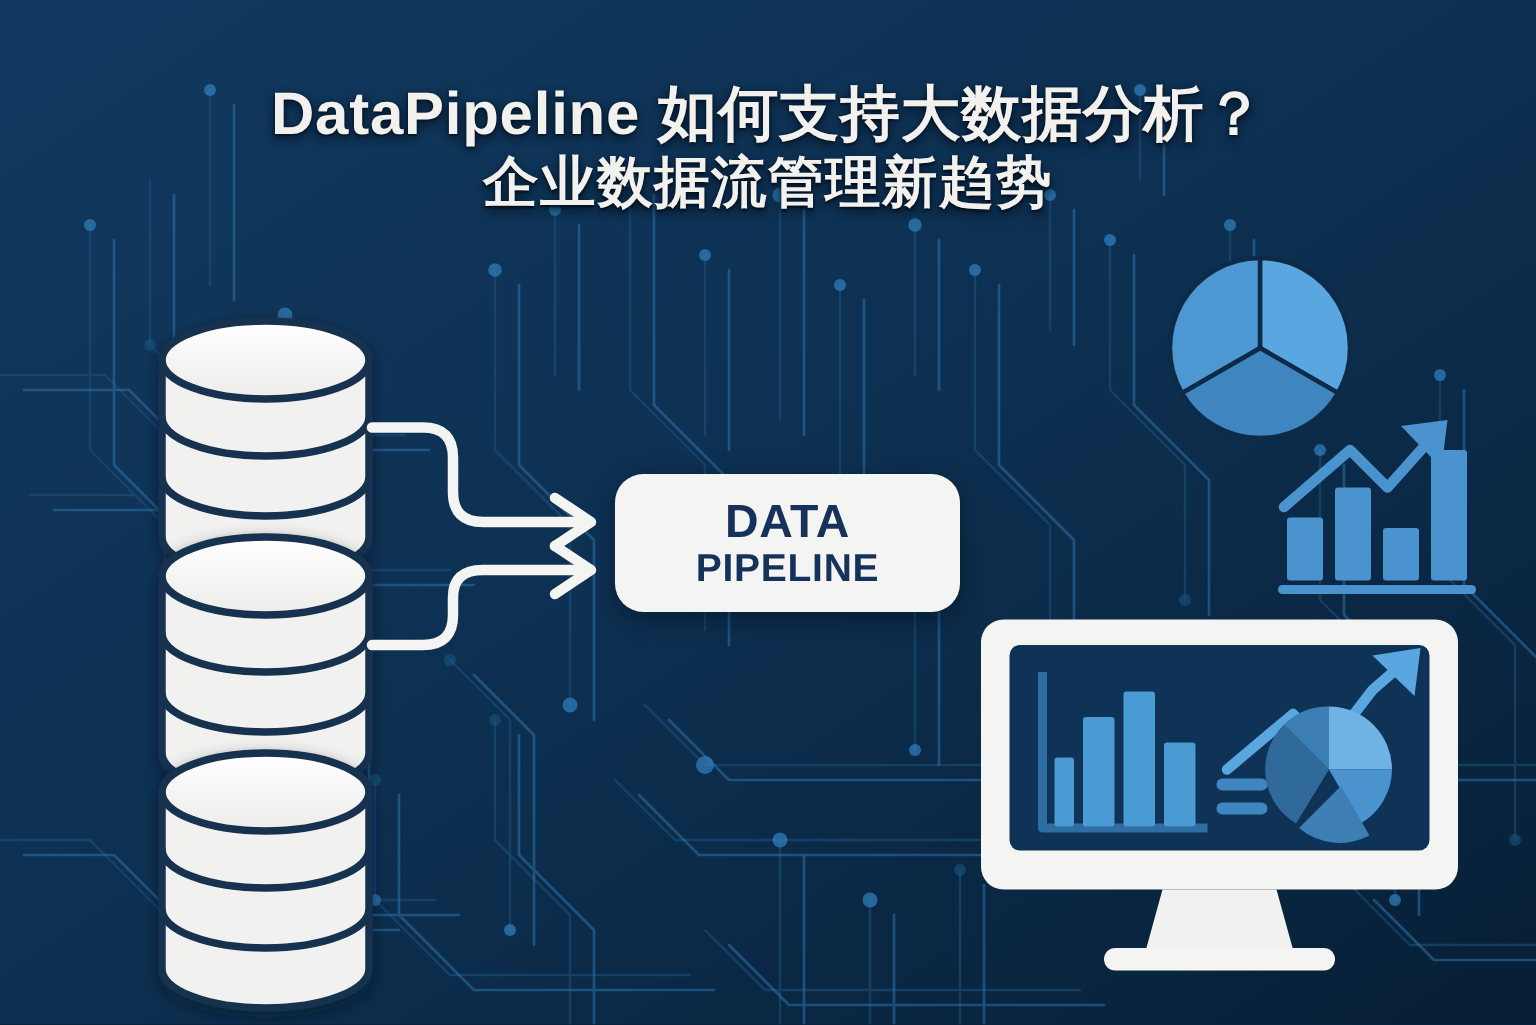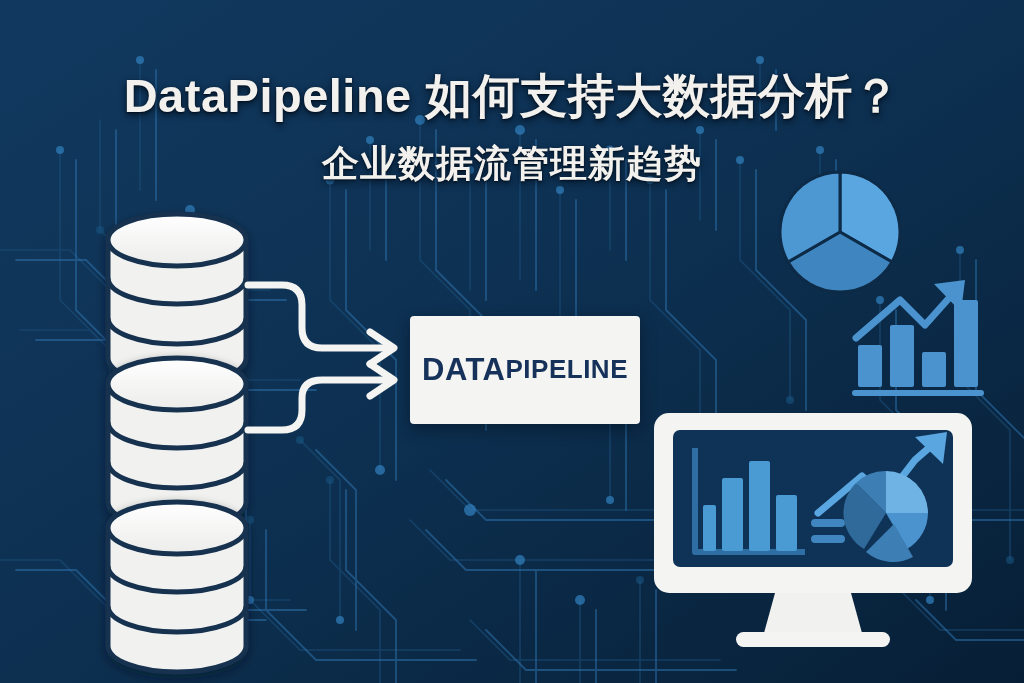--- a/index.html
+++ b/index.html
@@ -30,52 +30,52 @@
   
   .heading-block {
     position: absolute;
     left: 0;
     top: 54px;
     width: 1024px;
     text-align: center;
     z-index: 6;
   }
   .title-main {
-    font-size: 47px;
+    font-size: 40px;
     font-weight: bold;
     color: #f2f1ee;
     letter-spacing: 0.5px;
     line-height: 1.12;
     text-shadow: 0 3px 7px rgba(0,14,28,0.85), 0 1px 2px rgba(0,10,22,0.9);
     white-space: nowrap;
-    margin-top: 16px;
   }
   .title-sub {
-    margin-top: 20px;
+    margin-top: 2px;
     font-size: 37px;
     font-weight: bold;
     color: #f2f1ee;
     letter-spacing: 1px;
     line-height: 1.15;
     text-shadow: 0 3px 7px rgba(0,14,28,0.85), 0 1px 2px rgba(0,10,22,0.9);
     white-space: nowrap;
     text-align: center;
   }
 
   
   .pipeline-card {
     position: absolute;
     left: 410px;
     top: 316px;
     width: 230px;
-    height: 108px;
+    height: 92px;
     background: #f4f4f2;
-    border-radius: 4px;
+    border-radius: 19px;
     box-shadow: 0 5px 16px rgba(0,10,22,0.45);
     display: flex;
+    flex-direction: column;
     align-items: center;
     justify-content: center;
     z-index: 7;
   }
   .pipeline-line {
     color: #16325a;
     font-weight: bold;
     letter-spacing: 0.5px;
     line-height: 1.06;
   }

